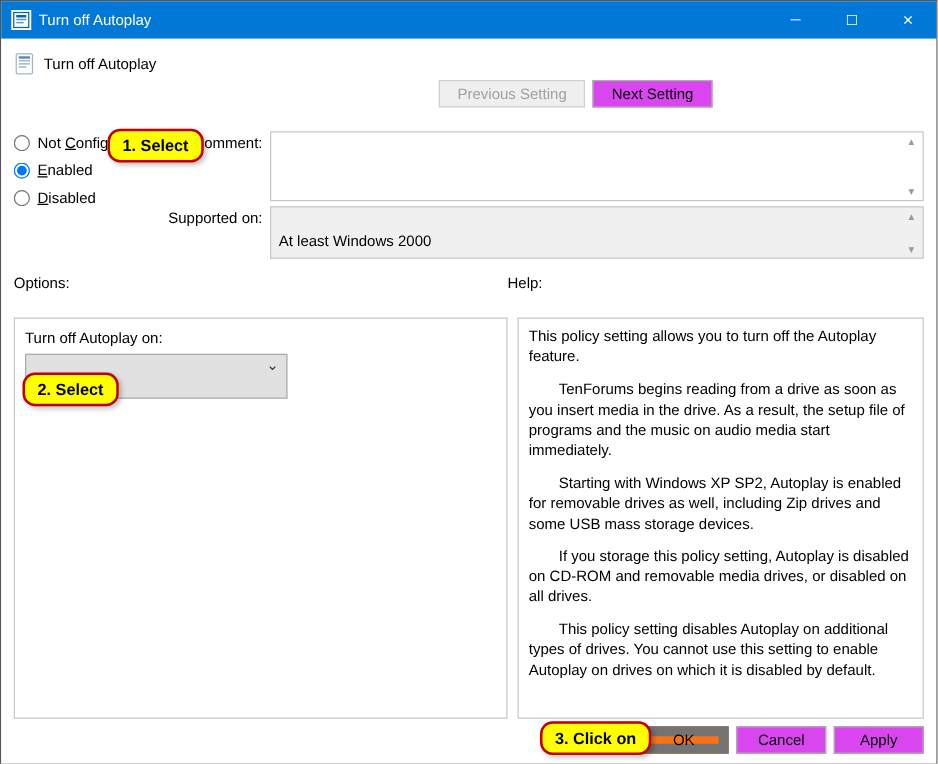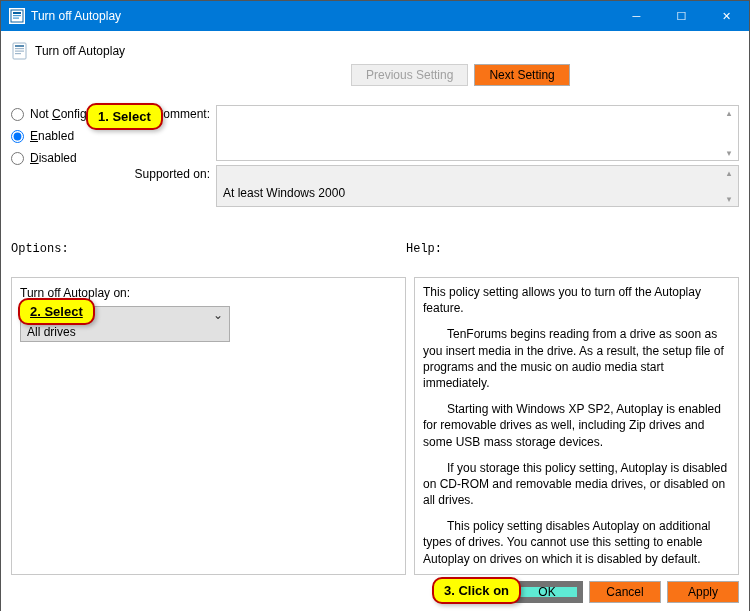--- a/index.html
+++ b/index.html
@@ -65,29 +65,29 @@
   position: absolute;
   left: 350px;
   top: 33px;
   display: flex;
   gap: 6px;
 }
 .btn {
   height: 22px;
   padding: 0 14px;
   border: 1px solid #adadad;
-  background: #f97316;
+  background: #d946ef;
   font-size: 12px;
   display: inline-flex;
   align-items: center;
   justify-content: center;
   cursor: default;
 }
 .btn.disabled { color: #a0a0a0; background:#efefef; border-color:#d0d0d0; }
-.btn.primary { border: 6px solid #737373; background:#5eead4; padding:0 20px;}
+.btn.primary { border: 8px solid #737373; background:#f97316; padding:0 20px;}
 .toparea {
   margin-top: 40px;
   display: grid;
   grid-template-columns: 120px 85px 1fr;
   row-gap: 4px;
   align-items: flex-start;
 }
 .radiocol {
   grid-column: 1;
   grid-row: 1 / span 4;
@@ -117,22 +117,21 @@
   position: relative;
   font-size: 12px;
 }
 .scrollhint {
   position: absolute; right: 2px; top: 2px; bottom:2px; width:14px;
   display:flex; flex-direction:column; justify-content:space-between;
   color:#9a9a9a; font-size:9px; align-items:center;
 }
 .mid-labels {
   display: flex;
-  margin-top: 27px;
-  font-family: Liberation Mono, monospace;
+  margin-top: 4px;
 }
 .mid-labels .left { width: 395px; }
 .panes {
   display: flex;
   gap: 8px;
   margin-top: 21px;
   flex: 1;
   min-height: 0;
 }
 .options-pane {
@@ -304,14 +303,14 @@
     <div class="bottom-btns">
       <div class="btn primary">OK</div>
       <div class="btn">Cancel</div>
       <div class="btn">Apply</div>
     </div>
 
   </div>
 </div>
 
 <div class="callout" style="left:86px; top:103px;">1. Select</div>
-<div class="callout" style="left:18px; top:298px;text-decoration:underline;">2. Select</div>
+<div class="callout" style="left:18px; top:298px;">2. Select</div>
 <div class="callout" style="left:432px; top:577px;">3. Click on</div>
 
 </body></html>

